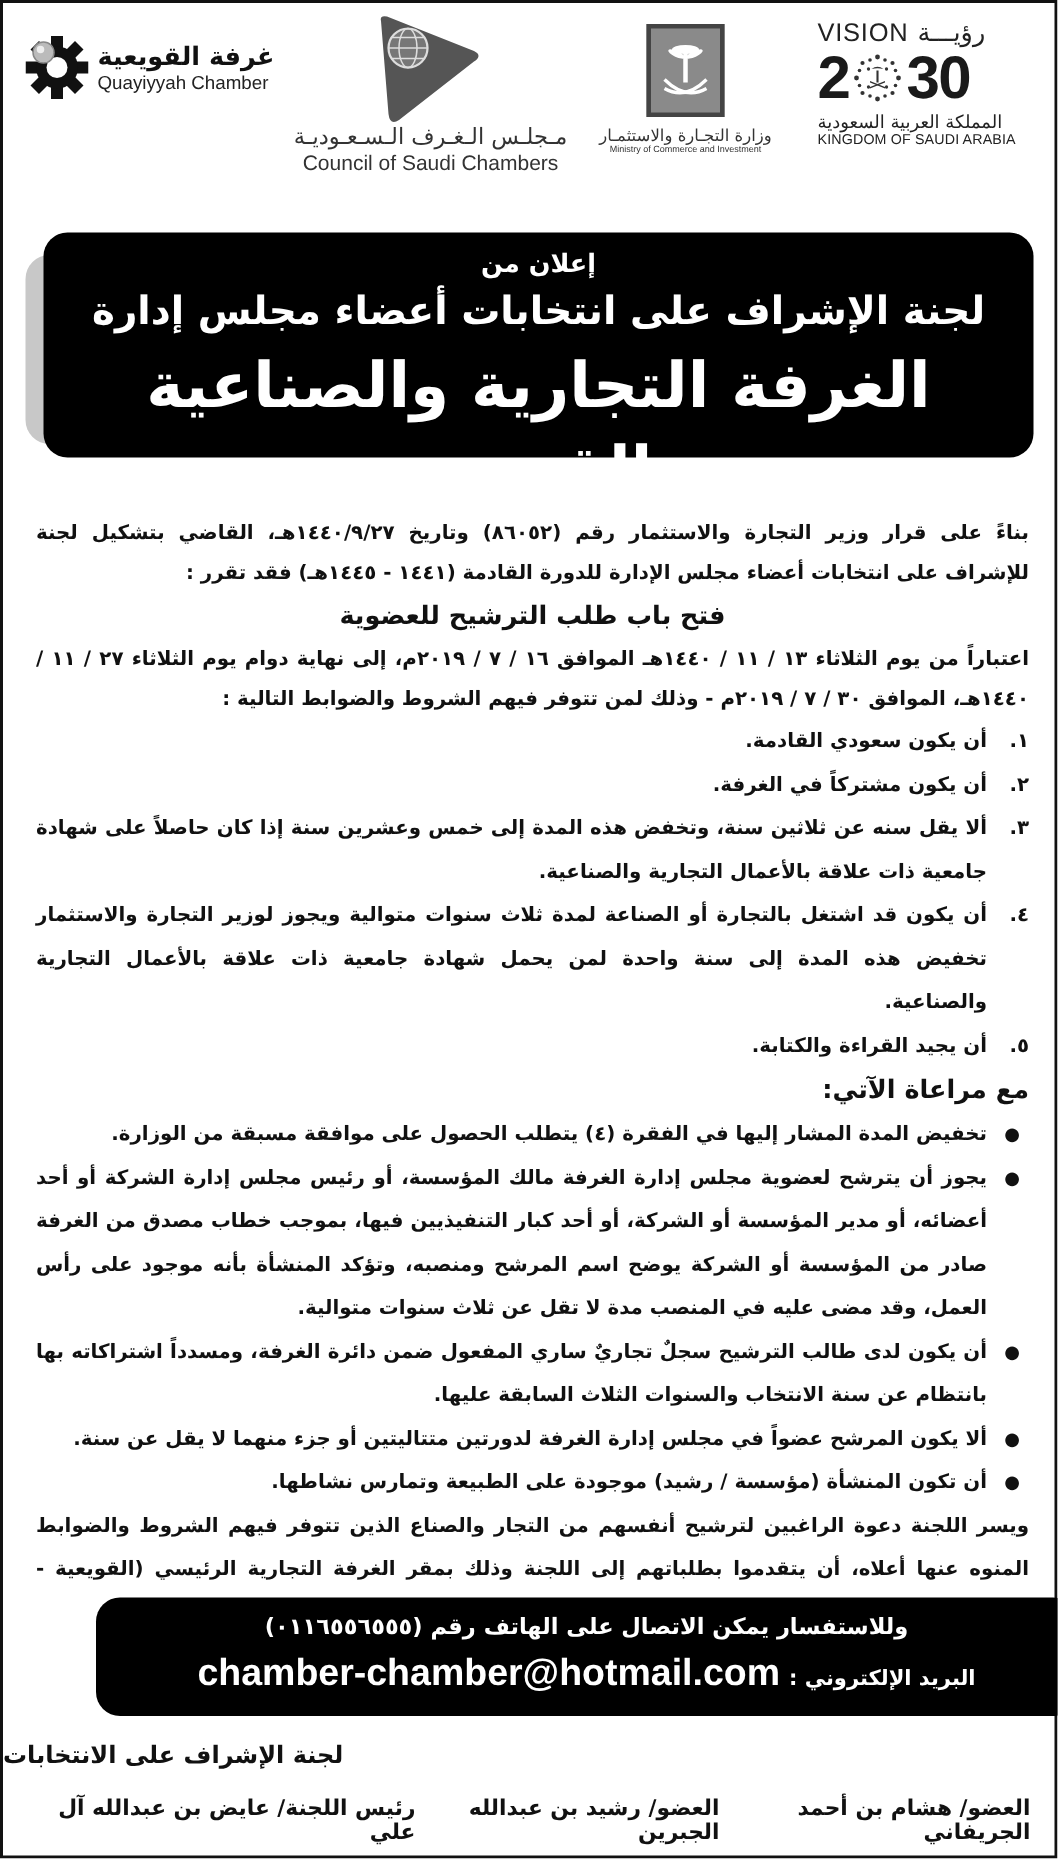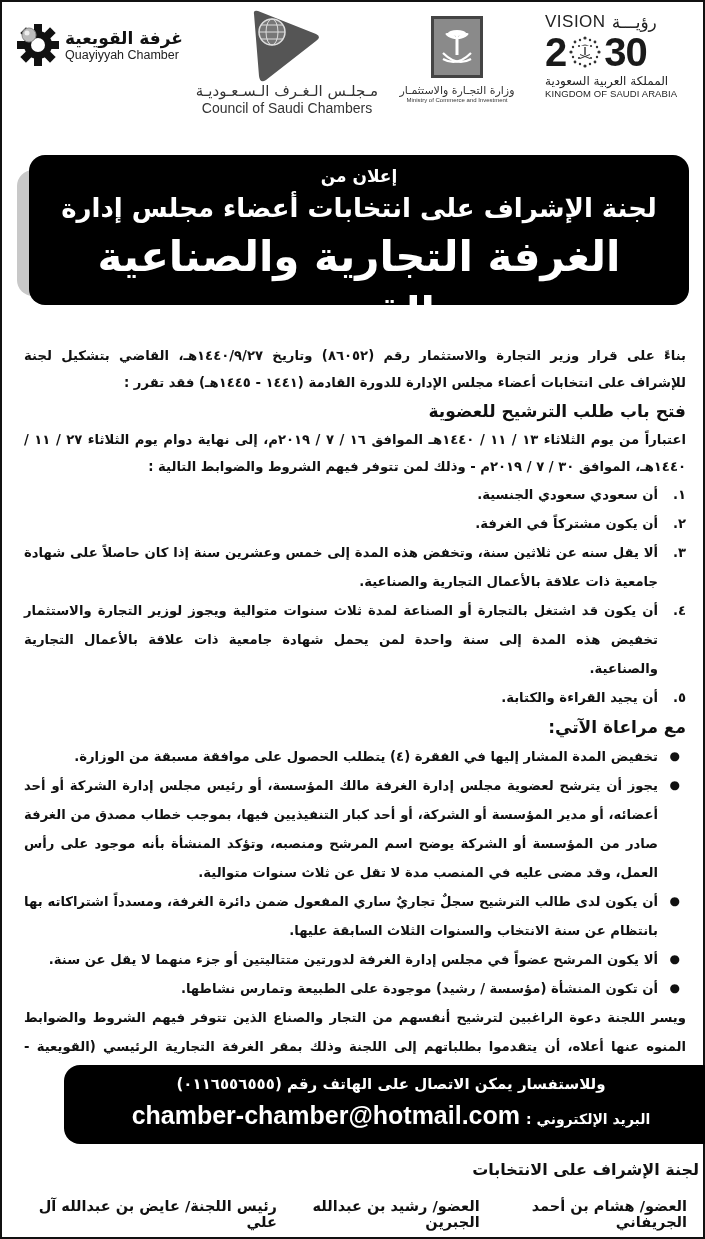--- a/index.html
+++ b/index.html
@@ -53,42 +53,42 @@
     position: absolute; left: 27px; top: 133px; width: 660px; height: 150px;
     background: #000; border-radius: 16px; color: #fff; text-align: center; direction: rtl; margin-top: 20px;
   }
   .banner-l1 { font-size: 17px; font-weight: bold; padding-top: 10px; line-height: 22px; }
   .banner-l2 { font-size: 26px; font-weight: bold; line-height: 38px; margin-top: 2px; }
   .banner-l3 { font-size: 42px; font-weight: bold; line-height: 56px; margin-top: 2px; }
 
   
   .body { position: absolute; left: 22px; top: 308px; width: 662px; direction: rtl; text-align: justify; font-weight: bold; font-size: 13.2px; color: #111; margin-top: 32px; }
   .p { line-height: 27px; }
-  .subhead { text-align: right; font-size: 17px; font-weight: bold; line-height: 30px; }
+  .subhead { text-align: center; font-size: 17px; font-weight: bold; line-height: 30px; }
   ol.cond { list-style: none; }
   ol.cond li { position: relative; padding-right: 28px; line-height: 29px; }
   ol.cond li .num { position: absolute; right: 0; top: 0; width: 24px; text-align: right; }
   .note-head { font-size: 17px; font-weight: bold; line-height: 30px; margin-top: 0px; }
   ul.notes { list-style: none; }
   ul.notes li { position: relative; padding-right: 28px; line-height: 29px; }
   ul.notes li .bullet { position: absolute; right: 6px; top: 0; font-size: 12px; }
   .closing { line-height: 29px; margin-top: 0px; }
 
   
   .contact {
     position: absolute; left: 62px; top: 1063px; width: 654px; height: 79px;
     background: #000; border-radius: 16px; color: #fff; text-align: center;
   }
   .contact-phone { direction: rtl; font-size: 15px; font-weight: bold; padding-top: 8px; line-height: 22px; }
   .contact-email-row { direction: rtl; display: flex; justify-content: center; align-items: baseline; gap: 6px; margin-top: 6px; }
   .contact-email-label { font-size: 14px; font-weight: bold; }
   .contact-email { font-family: "Liberation Sans", sans-serif; font-weight: bold; font-size: 25px; direction: ltr; }
 
   
-  .sig-title { position: absolute; left: 0; width: 697px; top: 1158px; text-align: right; direction: rtl; font-size: 16px; font-weight: bold; }
+  .sig-title { position: absolute; left: 0; width: 697px; top: 1158px; text-align: left; direction: rtl; font-size: 16px; font-weight: bold; }
   .sig-row { position: absolute; left: 30px; top: 1196px; width: 655px; direction: rtl; display: flex; justify-content: space-between; font-size: 14.5px; font-weight: bold; }
 </style>
 </head>
 <body>
 
 <div class="page">
 
   <div class="logos">
 
     <div class="logo logo-vision">
@@ -199,21 +199,21 @@
     <div class="banner-l2">لجنة الإشراف على انتخابات أعضاء مجلس إدارة</div>
     <div class="banner-l3">الغرفة التجارية والصناعية بالقويعية</div>
   </div>
 
   <div class="body">
     <p class="p">بناءً على قرار وزير التجارة والاستثمار رقم (٨٦٠٥٢) وتاريخ ١٤٤٠/٩/٢٧هـ، القاضي بتشكيل لجنة للإشراف على انتخابات أعضاء مجلس الإدارة للدورة القادمة (١٤٤١ - ١٤٤٥هـ) فقد تقرر :</p>
     <div class="subhead">فتح باب طلب الترشيح للعضوية</div>
     <p class="p">اعتباراً من يوم الثلاثاء ١٣ / ١١ / ١٤٤٠هـ الموافق ١٦ / ٧ / ٢٠١٩م، إلى نهاية دوام يوم الثلاثاء ٢٧ / ١١ / ١٤٤٠هـ، الموافق ٣٠ / ٧ / ٢٠١٩م - وذلك لمن تتوفر فيهم الشروط والضوابط التالية :</p>
 
     <ol class="cond">
-      <li><span class="num">١.</span><span>أن سعودي سعودي الجنسية.</span></li>
+      <li><span class="num">١.</span><span>أن يكون سعودي القادمة.</span></li>
       <li><span class="num">٢.</span><span>أن يكون مشتركاً في الغرفة.</span></li>
       <li><span class="num">٣.</span><span>ألا يقل سنه عن ثلاثين سنة، وتخفض هذه المدة إلى خمس وعشرين سنة إذا كان حاصلاً على شهادة جامعية ذات علاقة بالأعمال التجارية والصناعية.</span></li>
       <li><span class="num">٤.</span><span>أن يكون قد اشتغل بالتجارة أو الصناعة لمدة ثلاث سنوات متوالية ويجوز لوزير التجارة والاستثمار تخفيض هذه المدة إلى سنة واحدة لمن يحمل شهادة جامعية ذات علاقة بالأعمال التجارية والصناعية.</span></li>
       <li><span class="num">٥.</span><span>أن يجيد القراءة والكتابة.</span></li>
     </ol>
 
     <div class="note-head">مع مراعاة الآتي:</div>
     <ul class="notes">
       <li><span class="bullet">●</span><span>تخفيض المدة المشار إليها في الفقرة (٤) يتطلب الحصول على موافقة مسبقة من الوزارة.</span></li>
       <li><span class="bullet">●</span><span>يجوز أن يترشح لعضوية مجلس إدارة الغرفة مالك المؤسسة، أو رئيس مجلس إدارة الشركة أو أحد أعضائه، أو مدير المؤسسة أو الشركة، أو أحد كبار التنفيذيين فيها، بموجب خطاب مصدق من الغرفة صادر من المؤسسة أو الشركة يوضح اسم المرشح ومنصبه، وتؤكد المنشأة بأنه موجود على رأس العمل، وقد مضى عليه في المنصب مدة لا تقل عن ثلاث سنوات متوالية.</span></li>

